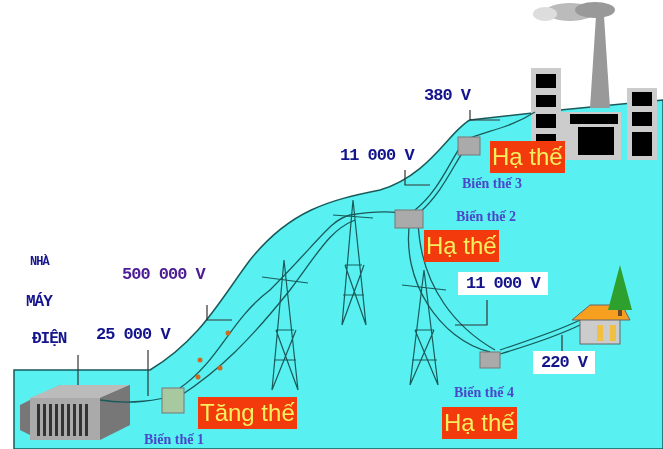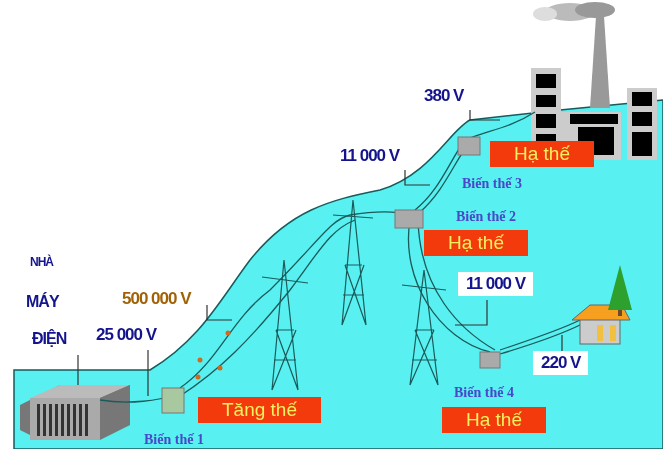--- a/index.html
+++ b/index.html
@@ -1,22 +1,22 @@
 <!DOCTYPE html>
 <html><head>
 <meta charset="utf-8">
 <style>
   html, body { margin:0; padding:0; background:#ffffff; }
   body { width:663px; height:449px; position:relative; overflow:hidden; font-family:"Liberation Sans", sans-serif; }
   svg.scene { position:absolute; left:0; top:0; }
-  .lbl { position:absolute; font-weight:bold; white-space:nowrap; letter-spacing:-1px; }
+  .lbl { position:absolute; font-weight:bold; white-space:nowrap; letter-spacing:-1px;font-family:Liberation Mono, monospace; }
   .blue { color:#14148c; font-size:17px; }
-  .brown { color:#a16207; font-size:17px;margin-top:24px; }
+  .brown { color:#4c1d95; font-size:17px; }
   .whitebox { background:#ffffff; padding:2px 8px; }
-  .tag { position:absolute; background:#f23a0c; color:#f4f060; font-size:19px; padding:2px 24px; white-space:nowrap; }
+  .tag { position:absolute; background:#f23a0c; color:#f4f060; font-size:24px; padding:2px 2px; white-space:nowrap; }
   .bt { position:absolute; font-family:"Liberation Serif", serif; color:#4848c8; font-size:14px; font-weight:bold; white-space:nowrap; }
 </style>
 </head>
 <body>
 
 <svg class="scene" width="663" height="449" viewBox="0 0 663 449">
 
   <path d="M14,370 L150,370 C200,340 220,300 250,260 C290,210 330,200 380,190 C430,175 450,130 470,120 L560,110 L663,100 L663,449 L14,449 Z" fill="#58f0f0" stroke="#1a5a5a" stroke-width="1.5"></path>
 
   <g>

